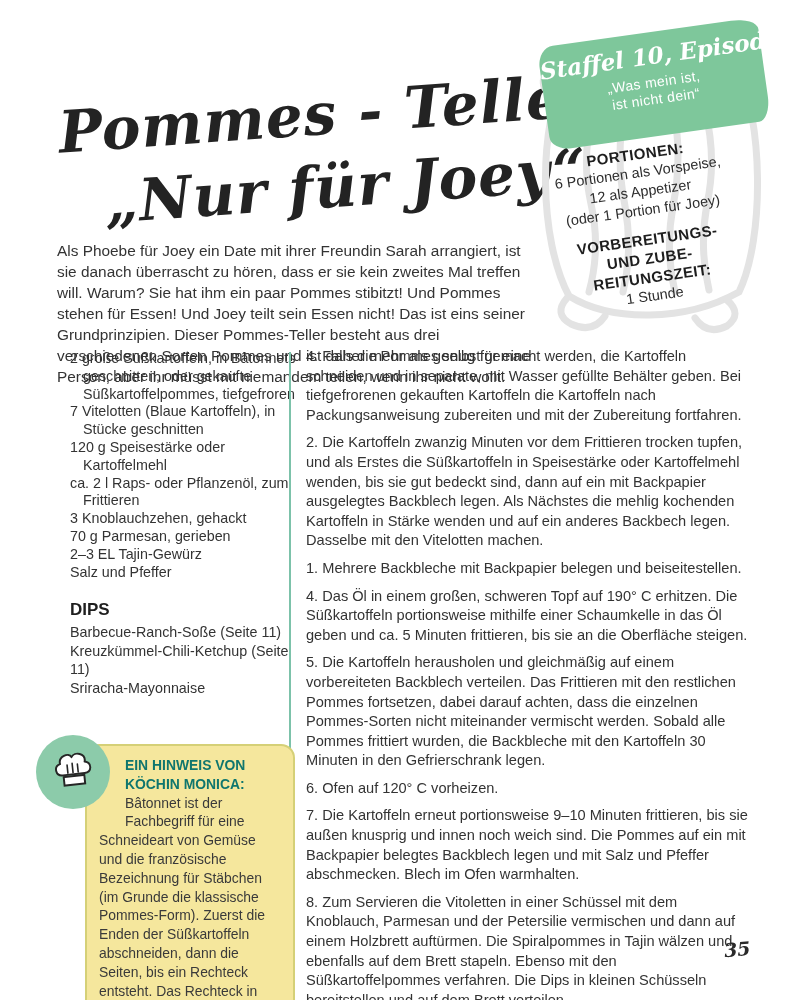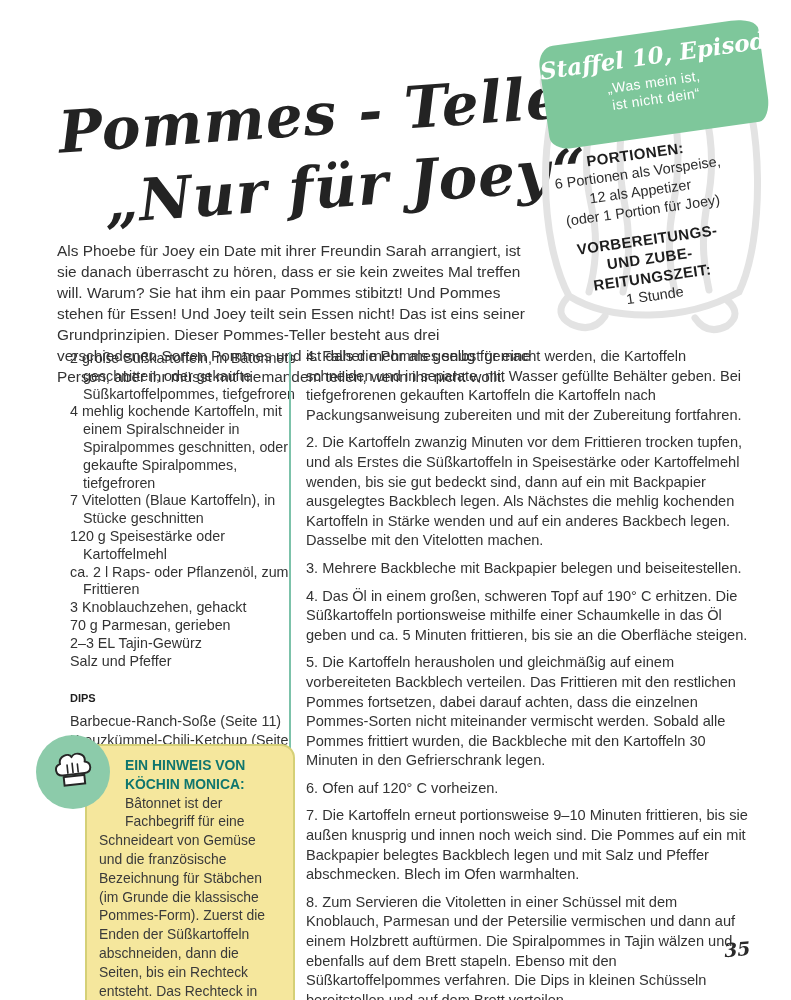--- a/index.html
+++ b/index.html
@@ -32,21 +32,21 @@
   .infoblock { position:absolute; left:8px; top:126px; width:244px;
     transform:rotate(-8deg); text-align:center; color:#2d2d2d; }
   .info-label { font-weight:700; font-size:15px; line-height:19px; letter-spacing:0.4px; color:#1e1e1e; }
   .info-line { font-size:14.4px; line-height:19px; }
   .info-gap { height:10px; }
 
   
   .ingredients { position:absolute; left:70px; top:350px; width:230px;
     font-size:14.3px; line-height:17.8px; color:#333; }
   .ing-item { padding-left:13px; text-indent:-13px; }
-  .dips-label { font-weight:700; font-size:11px; color:#1e1e1e; margin:20px 0 4px 0; }
+  .dips-label { font-weight:700; font-size:17px; color:#1e1e1e; margin:20px 0 4px 0; }
   .dip-item { line-height:18.5px; }
 
   .divider { position:absolute; left:289px; top:352px; width:1.6px; height:601px; background:#7cc2aa; }
 
   .steps { position:absolute; left:306px; top:347px; width:444px;
     font-size:14.6px; line-height:19.6px; color:#333; }
   .step { margin:0 0 8px 0; }
 
   
   .tip-box { position:absolute; left:85px; top:744px; width:210px; box-sizing:border-box;
@@ -107,21 +107,20 @@
       <div class="info-label">VORBEREITUNGS-</div>
       <div class="info-label">UND ZUBE-</div>
       <div class="info-label">REITUNGSZEIT:</div>
       <div class="info-line">1 Stunde</div>
     </div>
   </div>
 
   <div class="ingredients">
     <div>
         <div class="ing-item">2 große Süßkartoffeln, in Bâtonnets geschnitten, oder gekaufte Süßkartoffelpommes, tiefgefroren</div>
-        <div class="ing-item">4 mehlig kochende Kartoffeln, mit einem Spiralschneider in Spiralpommes geschnitten, oder gekaufte Spiralpommes, tiefgefroren</div>
         <div class="ing-item">7 Vitelotten (Blaue Kartoffeln), in Stücke geschnitten</div>
         <div class="ing-item">120 g Speisestärke oder Kartoffelmehl</div>
         <div class="ing-item">ca. 2 l Raps- oder Pflanzenöl, zum Frittieren</div>
         <div class="ing-item">3 Knoblauchzehen, gehackt</div>
         <div class="ing-item">70 g Parmesan, gerieben</div>
         <div class="ing-item">2–3 EL Tajin-Gewürz</div>
         <div class="ing-item">Salz und Pfeffer</div>
       </div>
     <div class="dips-label">DIPS</div>
     <div>
@@ -129,21 +128,21 @@
         <div class="dip-item">Kreuzkümmel-Chili-Ketchup (Seite 11)</div>
         <div class="dip-item">Sriracha-Mayonnaise</div>
       </div>
   </div>
 
   <div class="divider"></div>
 
   <div class="steps">
       <div class="step">4. Falls die Pommes selbst gemacht werden, die Kartoffeln schneiden und in separate, mit Wasser gefüllte Behälter geben. Bei tiefgefrorenen gekauften Kartoffeln die Kartoffeln nach Packungsanweisung zubereiten und mit der Zubereitung fortfahren.</div>
       <div class="step">2. Die Kartoffeln zwanzig Minuten vor dem Frittieren trocken tupfen, und als Erstes die Süßkartoffeln in Speisestärke oder Kartoffelmehl wenden, bis sie gut bedeckt sind, dann auf ein mit Backpapier ausgelegtes Backblech legen. Als Nächstes die mehlig kochenden Kartoffeln in Stärke wenden und auf ein anderes Backbech legen. Dasselbe mit den Vitelotten machen.</div>
-      <div class="step">3. Mehrere Backbleche mit Backpapier belegen und beiseitestellen.</div>
+      <div class="step">1. Mehrere Backbleche mit Backpapier belegen und beiseitestellen.</div>
       <div class="step">4. Das Öl in einem großen, schweren Topf auf 190° C erhitzen. Die Süßkartoffeln portionsweise mithilfe einer Schaumkelle in das Öl geben und ca. 5 Minuten frittieren, bis sie an die Oberfläche steigen.</div>
       <div class="step">5. Die Kartoffeln herausholen und gleichmäßig auf einem vorbereiteten Backblech verteilen. Das Frittieren mit den restlichen Pommes fortsetzen, dabei darauf achten, dass die einzelnen Pommes-Sorten nicht miteinander vermischt werden. Sobald alle Pommes frittiert wurden, die Backbleche mit den Kartoffeln 30 Minuten in den Gefrierschrank legen.</div>
       <div class="step">6. Ofen auf 120° C vorheizen.</div>
       <div class="step">7. Die Kartoffeln erneut portionsweise 9–10 Minuten frittieren, bis sie außen knusprig und innen noch weich sind. Die Pommes auf ein mit Backpapier belegtes Backblech legen und mit Salz und Pfeffer abschmecken. Blech im Ofen warmhalten.</div>
       <div class="step">8. Zum Servieren die Vitoletten in einer Schüssel mit dem Knoblauch, Parmesan und der Petersilie vermischen und dann auf einem Holzbrett auftürmen. Die Spiralpommes in Tajin wälzen und ebenfalls auf dem Brett stapeln. Ebenso mit den Süßkartoffelpommes verfahren. Die Dips in kleinen Schüsseln bereitstellen und auf dem Brett verteilen.</div>
     </div>
 
   <div class="tip-box">
     <span class="tip-spacer"></span><span class="tip-heading">EIN HINWEIS VON KÖCHIN MONICA: </span><span class="tip-lead">Bâtonnet</span><span class="tip-body"> ist der Fachbegriff für eine Schneideart von Gemüse und die französische Bezeichnung für Stäbchen (im Grunde die klassische Pommes-Form). Zuerst die Enden der Süßkartoffeln abschneiden, dann die Seiten, bis ein Rechteck entsteht. Das Rechteck in dicke Scheiben schneiden, die Scheiben dann in Streifen.</span>
   </div>

